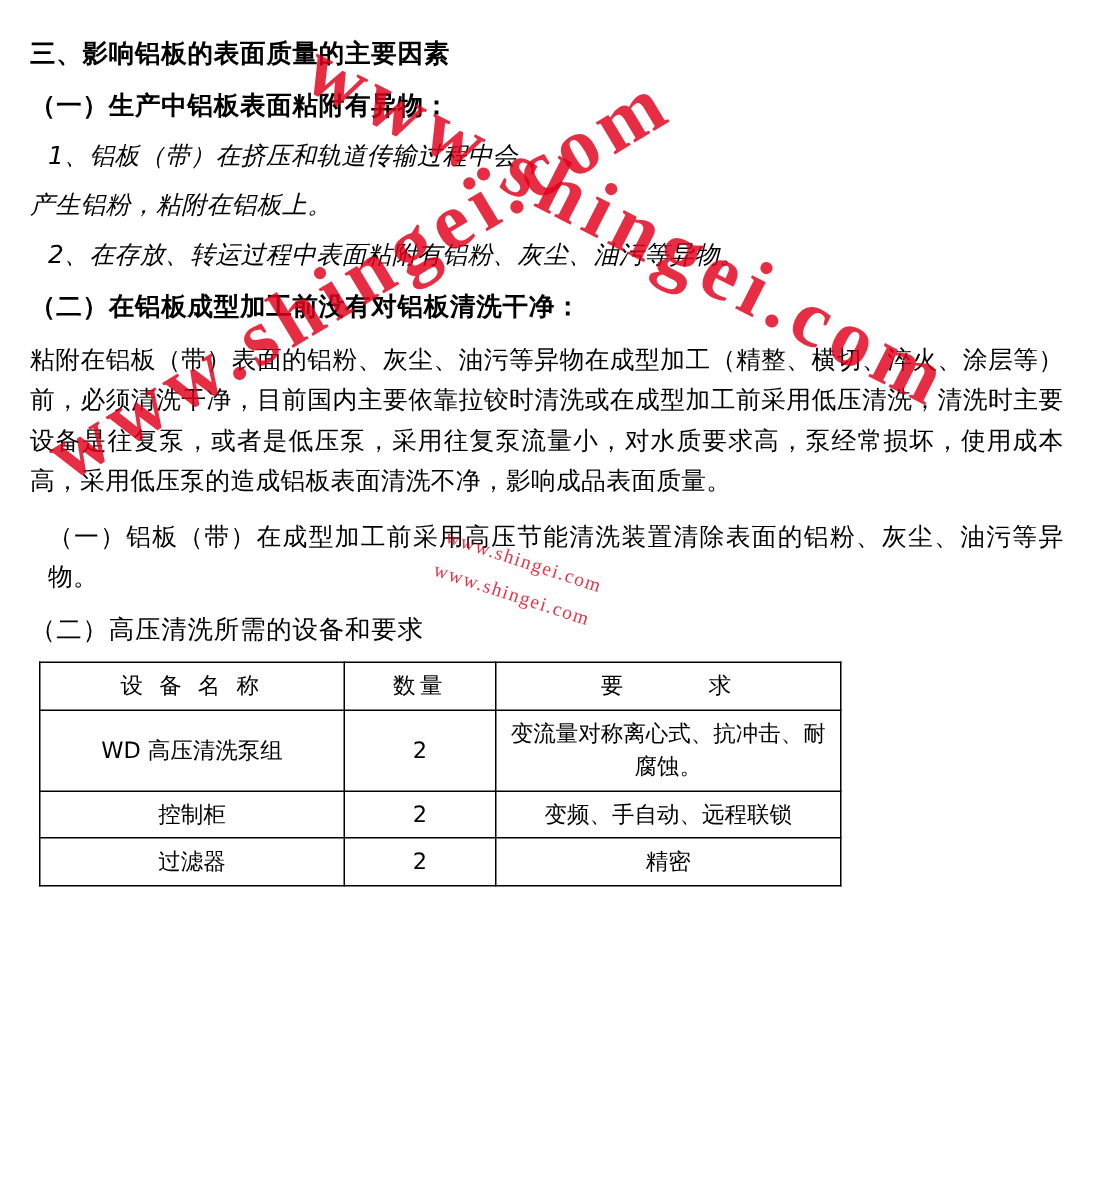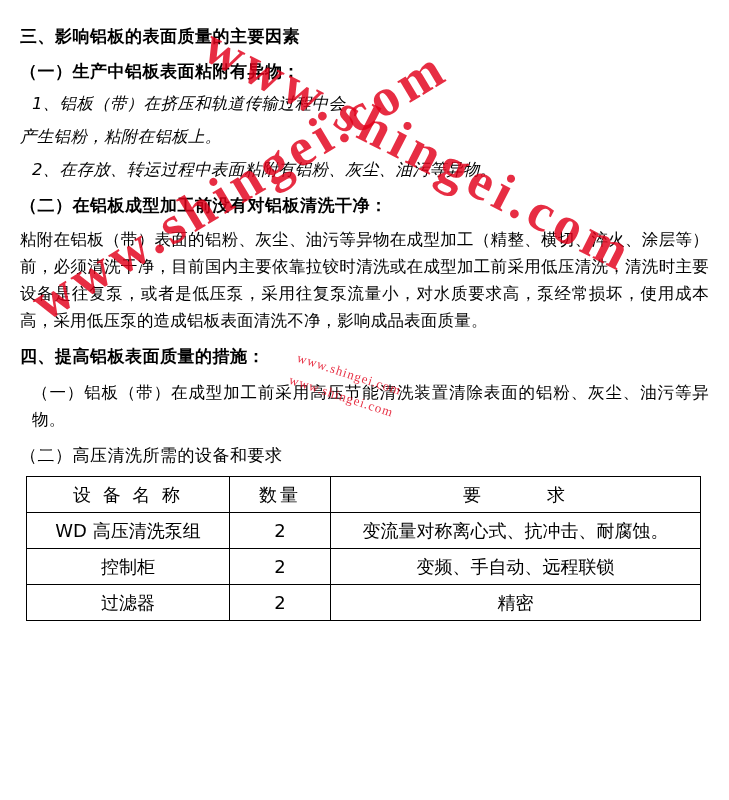--- a/index.html
+++ b/index.html
@@ -54,23 +54,23 @@
   }
   .block {
     font-size: 16.5px;
     line-height: 1.64;
     margin: 4px 0 10px 0;
     letter-spacing: 0.2px;
     text-align: justify;
   }
   table.spec {
     border-collapse: collapse;
-    width: 675px;
+    width: 535px;
     margin: 6px 0 0 6px;
-    font-size: 18px;
+    font-size: 15px;
     table-layout: fixed;
   }
   table.spec td, table.spec th {
     border: 1px solid #000000;
     padding: 4px 6px;
     line-height: 1.5;
     font-weight: normal;
     text-align: center;
     height: 22px;
     vertical-align: middle;
@@ -151,21 +151,20 @@
     <div class="h-sub">（一）生产中铝板表面粘附有异物：</div>
 
     <div class="para indent">1、铝板（带）在挤压和轨道传输过程中会</div>
     <div class="para">产生铝粉，粘附在铝板上。</div>
     <div class="para indent">2、在存放、转运过程中表面粘附有铝粉、灰尘、油污等异物。</div>
 
     <div class="h-sub">（二）在铝板成型加工前没有对铝板清洗干净：</div>
 
     <div class="block">粘附在铝板（带）表面的铝粉、灰尘、油污等异物在成型加工（精整、横切、淬火、涂层等）前，必须清洗干净，目前国内主要依靠拉铰时清洗或在成型加工前采用低压清洗，清洗时主要设备是往复泵，或者是低压泵，采用往复泵流量小，对水质要求高，泵经常损坏，使用成本高，采用低压泵的造成铝板表面清洗不净，影响成品表面质量。</div>
 
-    <div class="h-sec">四、提高铝板表面质量的措施：</div>
 
     <div class="block indent">（一）铝板（带）在成型加工前采用高压节能清洗装置清除表面的铝粉、灰尘、油污等异物。</div>
 
     <div class="h-sub" style="font-weight:normal;">（二）高压清洗所需的设备和要求</div>
 
     <table class="spec">
       <thead>
         <tr>
           <td class="c-name">设 备 名 称</td>
           <td class="c-qty">数量</td>

